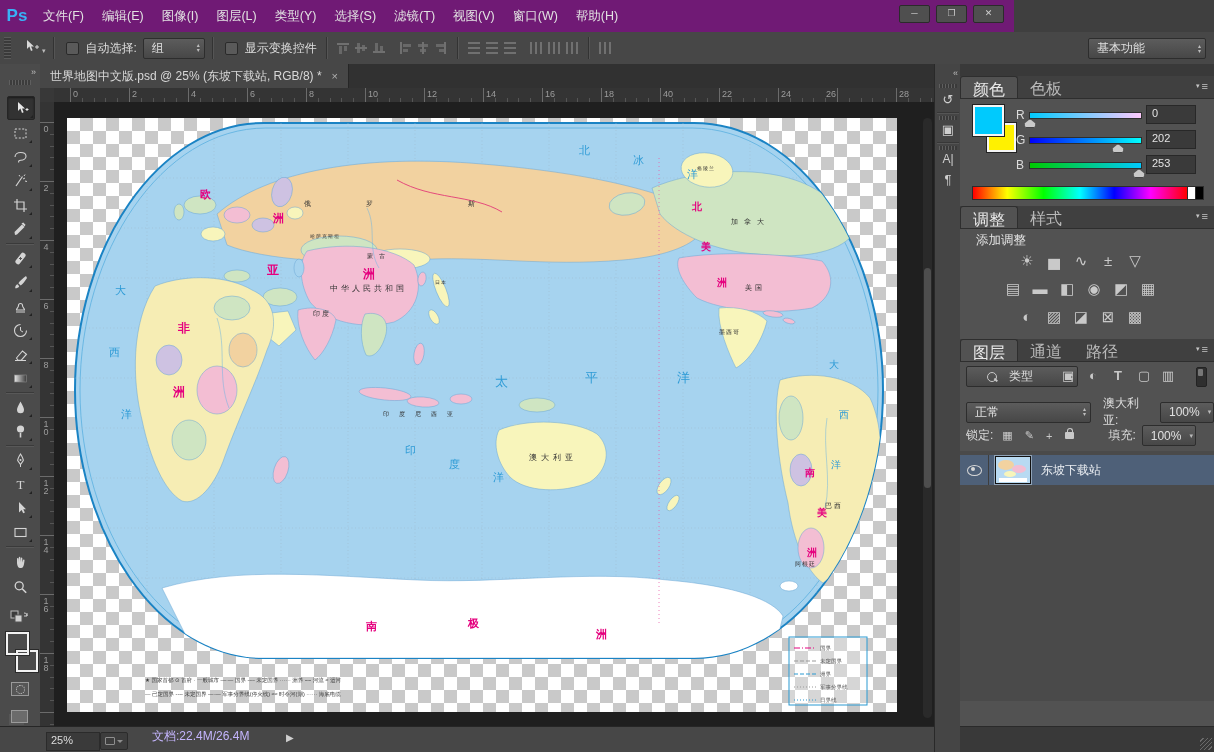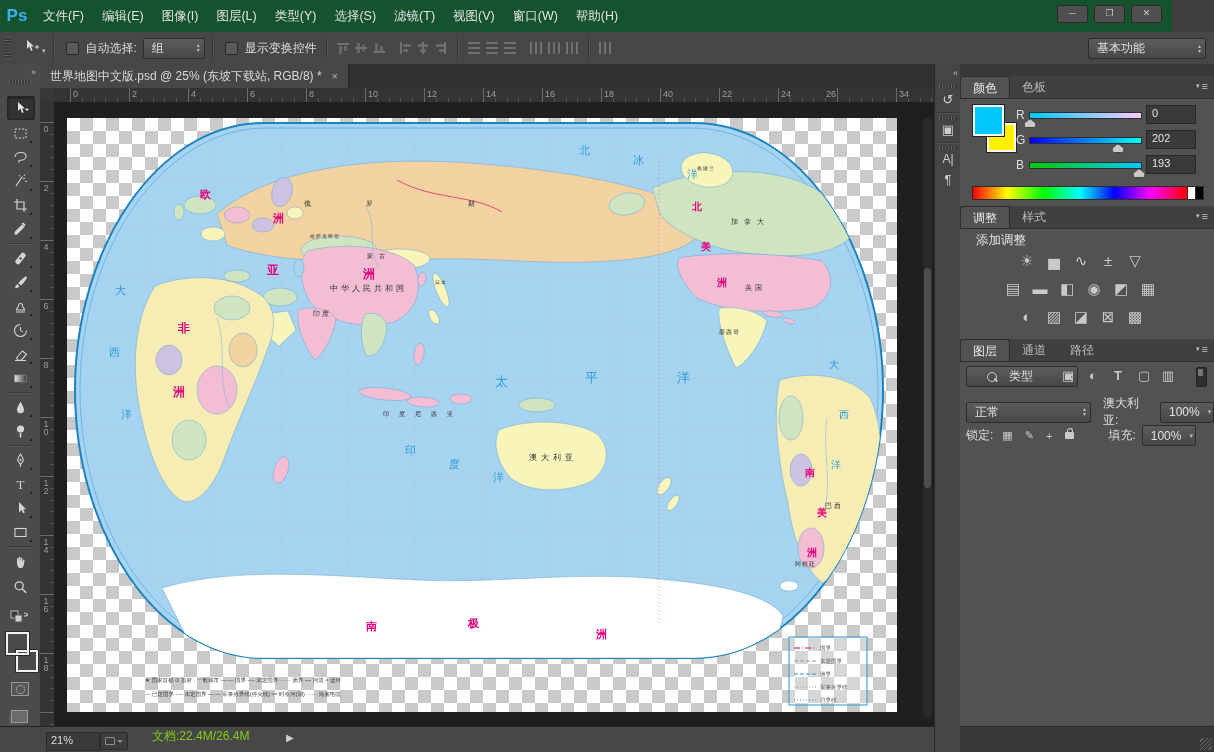--- a/index.html
+++ b/index.html
@@ -2,21 +2,21 @@
 <html><head>
 <meta charset="utf-8">
 <style>
   html,body{margin:0;padding:0;background:#1a1a1a;}
   #app{position:relative;width:1214px;height:752px;overflow:hidden;
        font-family:"Liberation Sans","DejaVu Sans",sans-serif;font-size:12px;color:#d6d6d6;
        background:#3f3f3f;user-select:none;}
   .abs{position:absolute;}
 
   
-  #menubar{left:0;top:0;width:1172px;height:32px;background:#14532d;border-bottom:1px solid #262626;
+  #menubar{left:0;top:0;width:1014px;height:32px;background:#701a75;border-bottom:1px solid #262626;
            display:flex;align-items:center;}
   #pslogo{width:34px;text-align:center;font-weight:bold;font-size:17px;color:#38b1f6;}
   .menuitem{padding:0 9px;font-size:12.5px;color:#e2e2e2;cursor:default;}
   #winbtns{position:absolute;right:10px;top:5px;display:flex;gap:6px;}
   .winbtn{width:29px;height:16px;background:#4f4f4f;border:1px solid #2b2b2b;color:#cfcfcf;
           font-size:9px;line-height:15px;text-align:center;border-radius:2px;}
 
   
   #optionsbar{left:0;top:32px;width:1214px;height:32px;background:#474747;border-bottom:1px solid #262626;
               display:flex;align-items:center;}
@@ -97,35 +97,35 @@
   .finetext{fill:#3a3a3a;filter:blur(.3px);}
 
   
   #statusbar{left:0;top:726px;width:934px;height:26px;background:#474747;border-top:1px solid #262626;}
   #zoomfield{left:46px;top:5px;width:44px;height:15px;background:#3a3a3a;border:1px solid #2b2b2b;
              font-size:11px;color:#ddd;padding:1px 4px;}
   #statbtn{left:100px;top:5px;width:26px;height:16px;background:#3d3d3d;border:1px solid #2b2b2b;border-radius:2px;
            display:flex;align-items:center;justify-content:center;gap:2px;}
   #statbtn i{display:block;width:8px;height:6px;border:1px solid #8e8e8e;border-radius:1px;}
   #statbtn b{display:block;width:0;height:0;border-top:3px solid #8e8e8e;border-left:3px solid transparent;border-right:3px solid transparent;}
-  #docinfo{left:152px;top:1px;font-size:12px;color:#84cc16;}
+  #docinfo{left:152px;top:1px;font-size:12px;color:#c4b5fd;}
   #statarrow{left:286px;top:5px;font-size:10px;color:#cfcfcf;}
 
   
   #panelstrip{left:934px;top:64px;width:26px;height:688px;background:#454545;border-left:1px solid #292929;border-right:1px solid #292929;}
   #panelstrip .shead{position:absolute;top:4px;right:4px;font-size:9px;color:#bdbdbd;letter-spacing:-1px;}
   .sgrip{position:absolute;left:4px;width:18px;height:4px;background:repeating-linear-gradient(90deg,#5f5f5f 0 1px,#3a3a3a 1px 3px);}
   .sicon{position:absolute;left:0;width:26px;text-align:center;font-size:13px;color:#cfcfcf;}
   .sdiv{position:absolute;left:2px;width:22px;height:1px;background:#373737;box-shadow:0 1px 0 #555;}
 
   
   #panelcol{left:960px;top:64px;width:254px;height:688px;background:#393939;}
   .panel{position:absolute;left:0;width:254px;background:#525252;border-bottom:1px solid #2a2a2a;}
   .ptabs{height:22px;background:#404040;display:flex;border-bottom:1px solid #2e2e2e;}
-  .ptab{padding:3px 12px 0;font-size:12px;color:#b9b9b9;}
+  .ptab{padding:3px 12px 0;font-size:16px;color:#b9b9b9;}
   .ptab.active{background:#525252;color:#e8e8e8;border-radius:3px 3px 0 0;border:1px solid #2e2e2e;border-bottom:none;}
   .pmenu{position:absolute;right:6px;top:4px;font-size:11px;color:#c5c5c5;}
   .pmenu::before{content:"▾";font-size:7px;margin-right:2px;vertical-align:2px;}
 
   
   .chanlabel{position:absolute;font-size:12px;color:#dcdcdc;}
   .track{position:absolute;width:111px;height:5px;border:1px solid #2e2e2e;}
   .knob{position:absolute;width:10px;height:7px;background:#c9c9c9;border:1px solid #444;
         clip-path:polygon(50% 0,100% 55%,82% 100%,18% 100%,0 55%);}
   .valbox{position:absolute;width:38px;height:15px;background:#3a3a3a;border:1px solid #282828;
@@ -391,21 +391,21 @@
         <span class="rnum" style="left: 255px;">8</span>
         <span class="rnum" style="left: 314px;">10</span>
         <span class="rnum" style="left: 373px;">12</span>
         <span class="rnum" style="left: 432px;">14</span>
         <span class="rnum" style="left: 491px;">16</span>
         <span class="rnum" style="left: 550px;">18</span>
         <span class="rnum" style="left: 609px;">40</span>
         <span class="rnum" style="left: 668px;">22</span>
         <span class="rnum" style="left: 727px;">24</span>
         <span class="rnum" style="left: 772px;">26</span>
-        <span class="rnum" style="left: 845px;">34</span>
+        <span class="rnum" style="left: 845px;">28</span>
       </div>
     <div id="vruler" class="abs">
         <span class="rnumv" style="top: 22px;">0</span>
         <span class="rnumv" style="top: 81px;">2</span>
         <span class="rnumv" style="top: 140px;">4</span>
         <span class="rnumv" style="top: 199px;">6</span>
         <span class="rnumv" style="top: 258px;">8</span>
         <span class="rnumv" style="top: 317px;">10</span>
         <span class="rnumv" style="top: 376px;">12</span>
         <span class="rnumv" style="top: 435px;">14</span>
@@ -572,21 +572,21 @@
           <text class="finetext" x="78" y="578" font-size="5.5">⎯⎯ 已定国界    ---- 未定国界    —·— 军事分界线(停火线)    ≈≈ 时令河(湖)    ······ 海底电缆</text>
         </svg>
       </div>
       <div id="vscroll" class="abs">
           <div class="thumb"></div>
         </div>
     </div>
   </div>
 
   <div id="statusbar" class="abs">
-    <div id="zoomfield" class="abs">21%</div>
+    <div id="zoomfield" class="abs">25%</div>
     <div id="statbtn" class="abs">
         <i></i>
         <b></b>
       </div>
     <div id="docinfo" class="abs">文档:22.4M/26.4M</div>
     <div id="statarrow" class="abs">▶</div>
   </div>
 
   <div id="panelstrip" class="abs">
     <span class="shead">«</span>
@@ -615,21 +615,21 @@
       <div class="track" style="left:69px;top:36px;background:linear-gradient(90deg,rgb(0,202,253),rgb(255,202,253));"></div>
       <div class="knob" style="left:64px;top:43px;"></div>
       <div class="valbox" style="left:186px;top:29px;">0</div>
       <span class="chanlabel" style="left:56px;top:57px;">G</span>
       <div class="track" style="left:69px;top:61px;background:linear-gradient(90deg,rgb(0,0,253),rgb(0,255,253));"></div>
       <div class="knob" style="left:152px;top:68px;"></div>
       <div class="valbox" style="left:186px;top:54px;">202</div>
       <span class="chanlabel" style="left:56px;top:82px;">B</span>
       <div class="track" style="left:69px;top:86px;background:linear-gradient(90deg,rgb(0,202,0),rgb(0,202,255));"></div>
       <div class="knob" style="left:173px;top:93px;"></div>
-      <div class="valbox" style="left:186px;top:79px;">193</div>
+      <div class="valbox" style="left:186px;top:79px;">253</div>
       <div id="spectrum"></div>
       <div id="specwhite"></div>
       <div id="specblack"></div>
     </div>
 
     <div class="panel" style="top:142px;height:133px;">
       <div class="ptabs">
         <span class="ptab active">调整</span>
         <span class="ptab">样式</span>
         <span class="pmenu">≡</span>
@@ -698,18 +698,35 @@
         <span class="lockicon">✎</span>
         <span class="lockicon">+</span>
         <span class="padlock"></span>
         <span class="llabel" style="margin-left:24px;">填充:</span>
         <div class="dropdown" style="width:40px;">
           <span style="flex:1;">100%</span>
           <span style="font-size:7px;color:#bbb;">▾</span>
         </div>
       </div>
 
+      <div id="layerlist" style="top:112px;height:250px;">
+        <div id="layerrow" style="top:4px;">
+          <div class="eyecell">
+              <span class="eye"></span>
+            </div>
+          <span class="thumbwrap">
+            <svg width="34" height="26" viewBox="0 0 34 26" style="display:block;">
+              <rect width="34" height="26" fill="#b8daf2"></rect>
+              <ellipse cx="10" cy="8" rx="8" ry="5" fill="#f2d2a0"></ellipse>
+              <ellipse cx="23" cy="12" rx="7" ry="4" fill="#f3bed3"></ellipse>
+              <ellipse cx="14" cy="17" rx="6" ry="3" fill="#f8f5bb"></ellipse>
+              <rect x="3" y="21" width="28" height="4" fill="#ffffff"></rect>
+            </svg>
+          </span>
+          <span id="layername">东坡下载站</span>
+        </div>
+      </div>
 
     </div>
     <div class="resizegrip"></div>
   </div>
 
 </div>
 
 </body></html>

